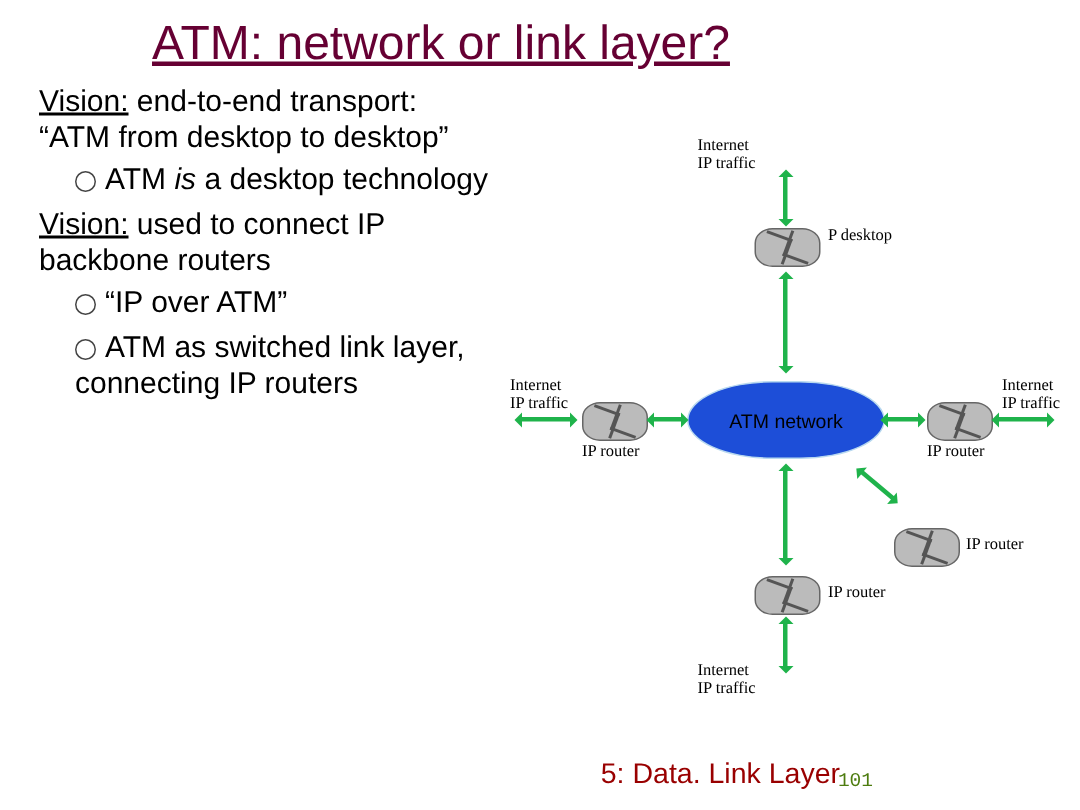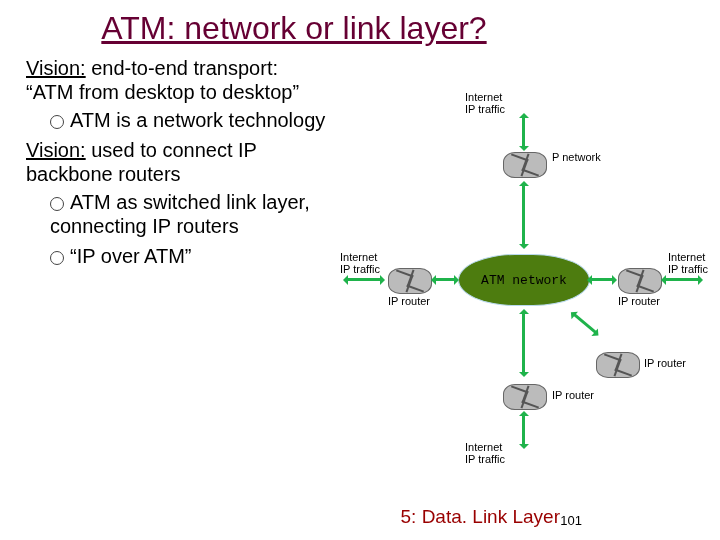--- a/index.html
+++ b/index.html
@@ -2,69 +2,69 @@
 <html><head>
 <meta charset="utf-8">
 <style>
   html,body{margin:0;padding:0;width:720px;height:540px;background:#fff;font-family:"Comic Sans MS","Comic Sans",cursive,sans-serif;color:#000}
   .slide{position:relative;width:588px;height:540px;box-sizing:border-box}
   .title{position:absolute;top:10px;left:40px;right:40px;font-size:32px;color:#660033;text-align:center;text-decoration:underline}
   .body{position:absolute;top:56px;left:26px;width:300px;font-size:20px;line-height:1.2}
   .lead{text-decoration:underline}
   .sub{margin:4px 0 6px 24px}
   .bullet{display:inline-block;width:12px;height:12px;border:1px solid #444;border-radius:50%;margin-right:6px;vertical-align:middle;background:#fff}
-  .italic{}
+  .italic{font-style:italic}
   .figure{position:absolute;top:84px;left:340px;width:370px;height:370px}
-  .figure .lbl{position:absolute;font-family:Liberation Sans, sans-serif;font-size:11px;color:#000;line-height:1.05}
-  .cloud{position:absolute;background:#4d7c0f;border:1px solid #b9d9ef;border-radius:50%/58%;font-family:Liberation Mono, monospace;font-size:13px;text-align:center;display:flex;align-items:center;justify-content:center}
+  .figure .lbl{position:absolute;font-family:Liberation Serif, serif;font-size:11px;color:#000;line-height:1.05}
+  .cloud{position:absolute;background:#1d4ed8;border:1px solid #b9d9ef;border-radius:50%/58%;font-family:Liberation Sans, sans-serif;font-size:13px;text-align:center;display:flex;align-items:center;justify-content:center}
   .router{position:absolute;width:42px;height:24px;background:#bbb;border:1px solid #666;border-radius:12px/10px}
   .router::before{content:"";position:absolute;top:3px;left:4px;width:16px;height:16px;border:2px solid #555;border-left:none;border-bottom:none;transform:rotate(20deg)}
   .router::after{content:"";position:absolute;top:3px;right:4px;width:16px;height:16px;border:2px solid #555;border-right:none;border-top:none;transform:rotate(20deg)}
   .arrow{position:absolute;background:#1fb34b}
   .arrow.v{width:3px;height:32px}
   .arrow.h{height:3px;width:36px}
   .arrow::before,.arrow::after{content:"";position:absolute;border:5px solid transparent}
   .arrow.v::before{top:-8px;left:-3.5px;border-bottom-color:#1fb34b}
   .arrow.v::after{bottom:-8px;left:-3.5px;border-top-color:#1fb34b}
   .arrow.h::before{left:-8px;top:-3.5px;border-right-color:#1fb34b}
   .arrow.h::after{right:-8px;top:-3.5px;border-left-color:#1fb34b}
   .footer{position:absolute;bottom:12px;right:28px;font-size:19px;color:#900}
-  .pagenum{position:absolute;bottom:12px;right:6px;font-family:Liberation Sans, sans-serif;font-size:13px;color:#000000}
+  .pagenum{position:absolute;bottom:12px;right:6px;font-family:Liberation Mono, monospace;font-size:13px;color:#4d7c0f}
 </style>
 </head>
 <body>
 
 <div class="slide">
 
   <div class="title">ATM:  network or link layer?</div>
 
   <div class="body">
     <div>
       <span class="lead">Vision:</span><span> end-to-end transport: “ATM from desktop to desktop”</span>
     </div>
     <div class="sub">
-      <span class="bullet"></span><span>ATM </span><span class="italic">is</span><span> a network technology</span>
+      <span class="bullet"></span><span>ATM </span><span class="italic">is</span><span> a desktop technology</span>
     </div>
     <div>
       <span class="lead">Vision:</span><span> used to connect IP backbone routers</span>
     </div>
     <div class="sub">
-      <span class="bullet"></span><span>ATM as switched link layer, connecting IP routers</span>
+      <span class="bullet"></span><span>“IP over ATM”</span>
     </div>
     <div class="sub">
-      <span class="bullet"></span><span>“IP over ATM”</span>
+      <span class="bullet"></span><span>ATM as switched link layer, connecting IP routers</span>
     </div>
   </div>
 
   <div class="figure">
 
     <div class="cloud" style="left:118px;top:170px;width:130px;height:50px">ATM network</div>
 
     <div class="router" style="left:163px;top:68px"></div>
-    <div class="lbl" style="left:212px;top:68px">P network</div>
+    <div class="lbl" style="left:212px;top:68px">P desktop</div>
     <div class="lbl" style="left:125px;top:8px;white-space:pre">Internet
 IP traffic</div>
     <div class="arrow v" style="left:182px;top:32px"></div>
     <div class="arrow v" style="left:182px;top:100px;height:62px"></div>
 
     <div class="router" style="left:163px;top:300px"></div>
     <div class="lbl" style="left:212px;top:306px">IP router</div>
     <div class="lbl" style="left:125px;top:358px;white-space:pre">Internet
 IP traffic</div>
     <div class="arrow v" style="left:182px;top:228px;height:62px"></div>

